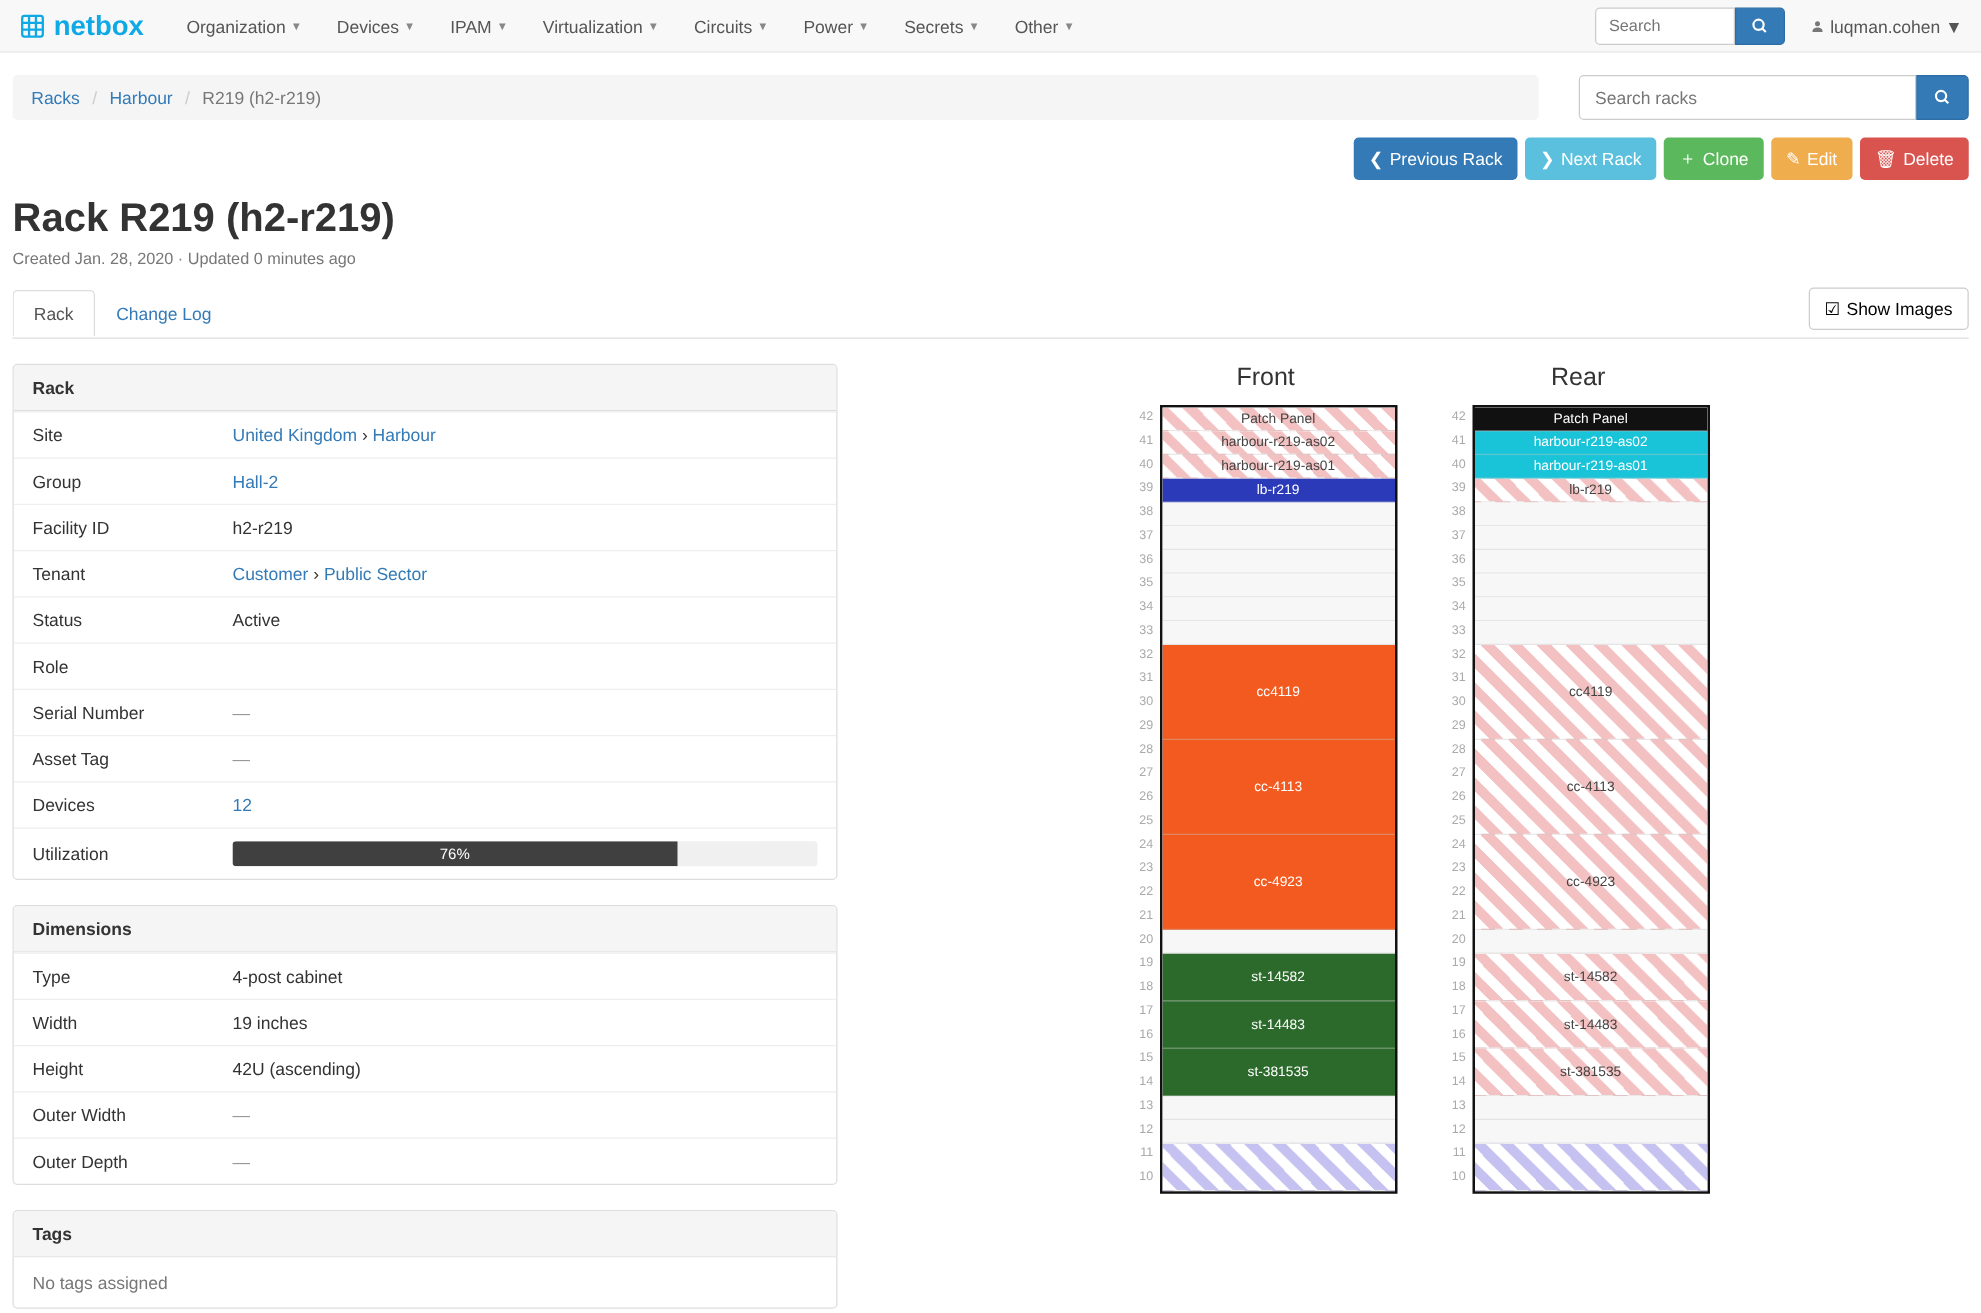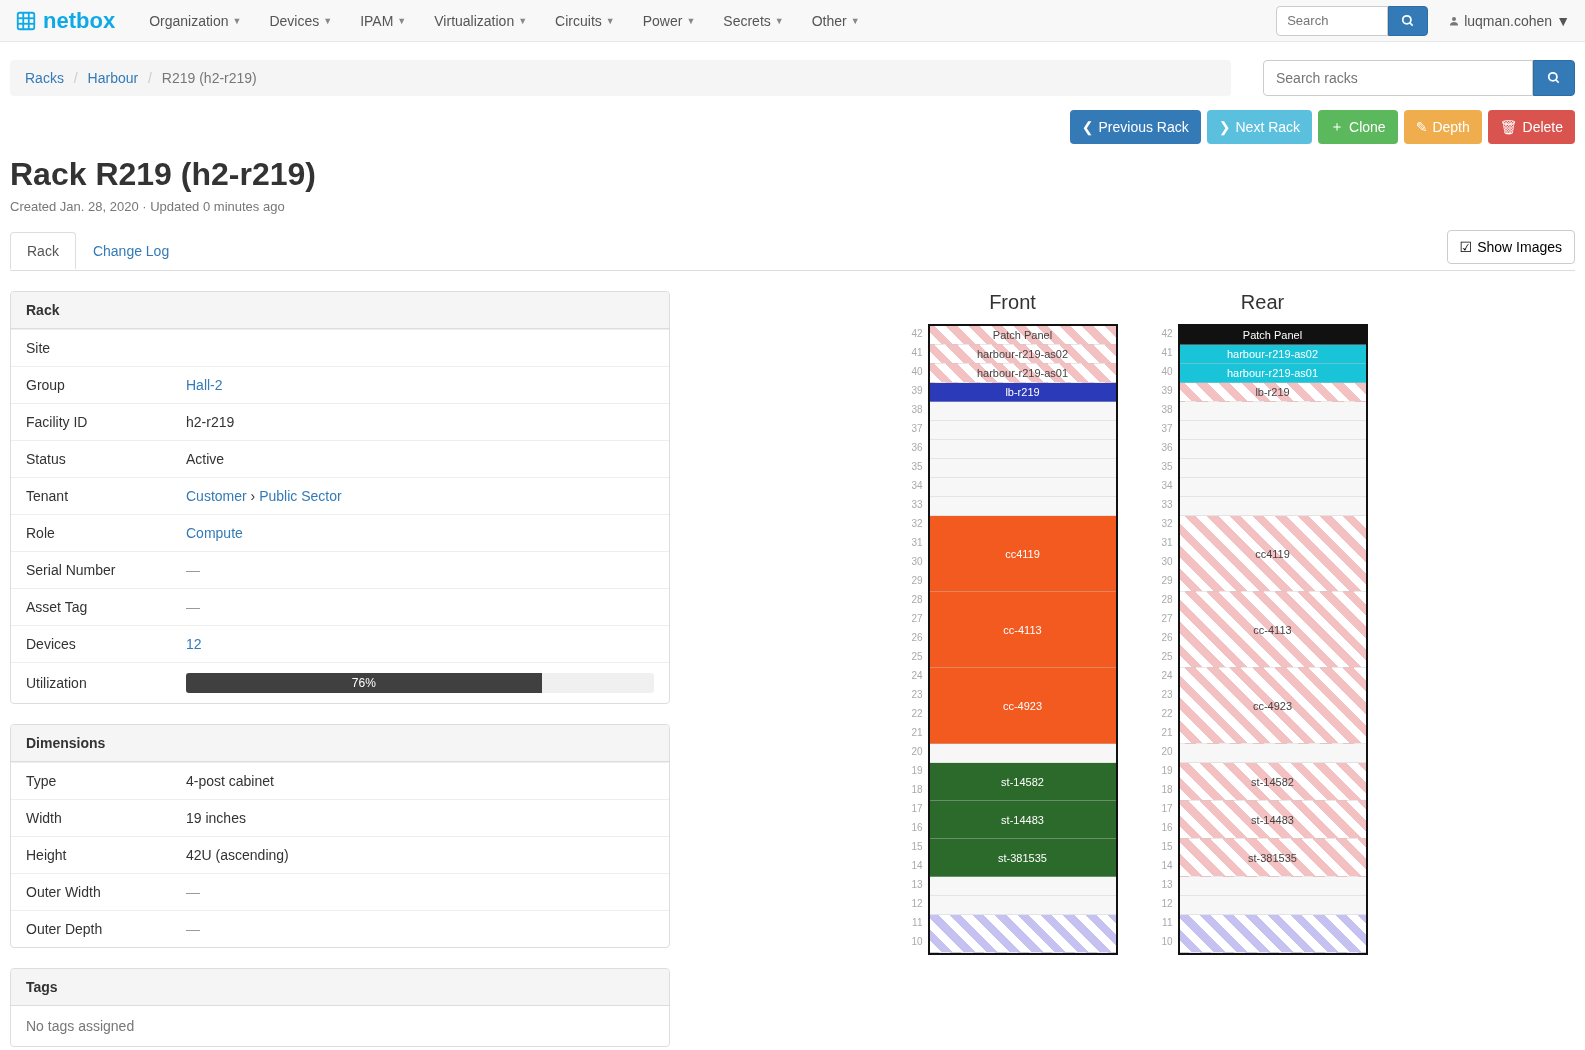--- a/index.html
+++ b/index.html
@@ -179,21 +179,21 @@
     <button class="btn btn-info">
         <span>❯</span>
         <span>Next Rack</span>
       </button>
     <button class="btn btn-success">
         <span>＋</span>
         <span>Clone</span>
       </button>
     <button class="btn btn-warning">
         <span>✎</span>
-        <span>Depth</span>
+        <span>Edit</span>
       </button>
     <button class="btn btn-danger">
         <span>🗑</span>
         <span>Delete</span>
       </button>
   </div>
 
   <h1 class="title">Rack R219 (h2-r219)</h1>
   <div class="meta">Created Jan. 28, 2020 · Updated 0 minutes ago</div>
 
@@ -207,40 +207,40 @@
       </button>
   </div>
 
   <div class="main">
 
     <div class="left-col">
       <div class="panel">
         <div class="panel-head">Rack</div>
         <div class="kv-row">
             <div class="kv-label">Site</div>
+            <div class="kv-value"><a>United Kingdom</a> › <a>Harbour</a></div>
           </div>
         <div class="kv-row">
             <div class="kv-label">Group</div>
             <div class="kv-value"><a>Hall-2</a></div>
           </div>
         <div class="kv-row">
             <div class="kv-label">Facility ID</div>
             <div class="kv-value">h2-r219</div>
           </div>
         <div class="kv-row">
+            <div class="kv-label">Tenant</div>
+            <div class="kv-value"><a>Customer</a> › <a>Public Sector</a></div>
+          </div>
+        <div class="kv-row">
             <div class="kv-label">Status</div>
             <div class="kv-value">Active</div>
           </div>
         <div class="kv-row">
-            <div class="kv-label">Tenant</div>
-            <div class="kv-value"><a>Customer</a> › <a>Public Sector</a></div>
-          </div>
-        <div class="kv-row">
             <div class="kv-label">Role</div>
-            <div class="kv-value"><a>Compute</a></div>
           </div>
         <div class="kv-row">
             <div class="kv-label">Serial Number</div>
             <div class="kv-value dash">—</div>
           </div>
         <div class="kv-row">
             <div class="kv-label">Asset Tag</div>
             <div class="kv-value dash">—</div>
           </div>
         <div class="kv-row">

